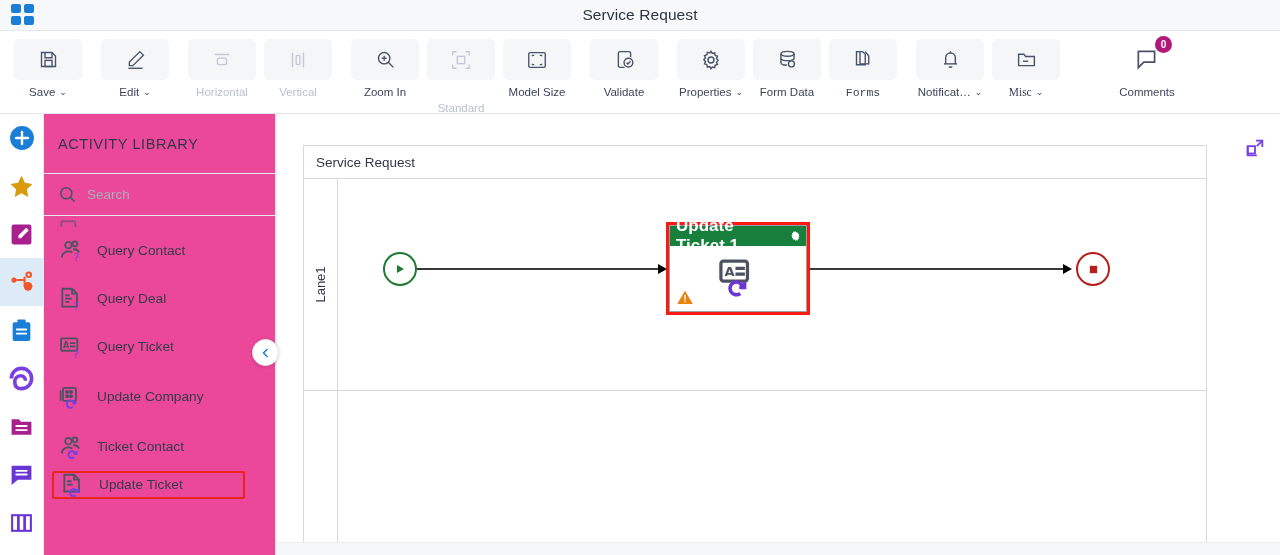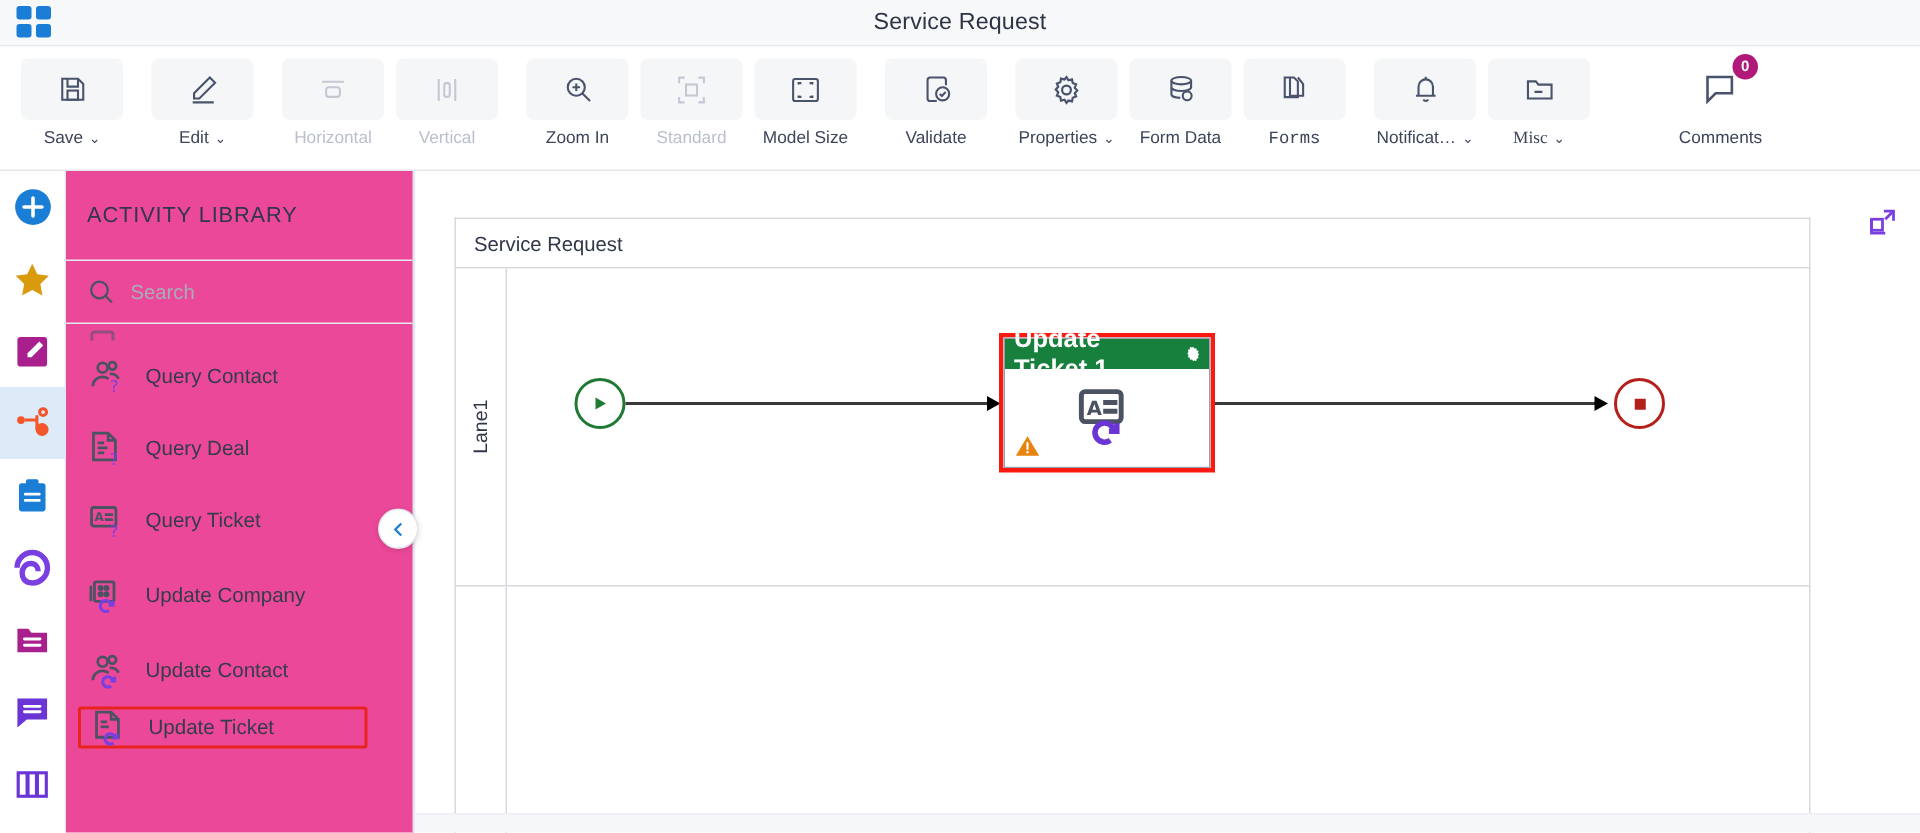--- a/index.html
+++ b/index.html
@@ -254,21 +254,21 @@
         <circle cx="10.5" cy="10.5" r="6.5"></circle>
           <line x1="15.2" y1="15.2" x2="21" y2="21"></line>
         <line x1="7.6" y1="10.5" x2="13.4" y2="10.5"></line>
           <line x1="10.5" y1="7.6" x2="10.5" y2="13.4"></line>
       </svg>
     </div>
     <div class="tb-label">Zoom In</div>
   </div>
 
 
-  <div class="tb-item disabled" style="margin-left:8px;">
+  <div class="tb-item disabled" style="margin-left:8px;gap:16px;">
     <div class="tb-icon">
       <svg width="22" height="22" viewBox="0 0 24 24" fill="none" stroke="currentColor" stroke-width="1.5">
         <path d="M3 7V3h4M21 7V3h-4M3 17v4h4M21 17v4h-4"></path>
           <rect x="8" y="8" width="8" height="8"></rect>
       </svg>
     </div>
     <div class="tb-label">Standard</div>
   </div>
 
   <div class="tb-item" style="margin-left:8px;">
@@ -500,21 +500,21 @@
 
     <div class="act-item">
       <svg class="act-ico" viewBox="0 0 24 24" fill="none" stroke="#4b5363" stroke-width="1.7">
         <circle cx="9.6" cy="6.6" r="3"></circle>
         <path d="M3.6 18c0-3.4 2.7-5.7 6-5.7 1.4 0 2.7.4 3.7 1.1"></path>
         <circle cx="15.6" cy="5.4" r="2.3"></circle>
         <path d="M14 10.4c2.6-.3 4.7 1.1 5.4 3"></path>
         <path d="M14.8 21.6a3.2 3.2 0 1 1 1.1-3.6" stroke="#7a3fe0" stroke-width="1.9"></path>
         <path d="M17 15.8v2.6h-2.6" stroke="#7a3fe0" stroke-width="1.9"></path>
       </svg>
-      <span class="lbl">Update Contact</span>
+      <span class="lbl">Ticket Contact</span>
     </div>
 
     <div class="act-item selected">
       <svg class="act-ico" viewBox="0 0 24 24" fill="none" stroke="#4b5363" stroke-width="1.7">
         <path d="M4 2.5h9l4.5 4.5V18H4z"></path>
         <path d="M13 2.5V7h4.5"></path>
         <path d="M6.6 8.5h4M6.6 11.6h5"></path>
         <path d="M14.4 21.6a3.2 3.2 0 1 1 1.1-3.6" stroke="#7a3fe0" stroke-width="1.9"></path>
         <path d="M16.6 15.8v2.6H14" stroke="#7a3fe0" stroke-width="1.9"></path>
       </svg>

